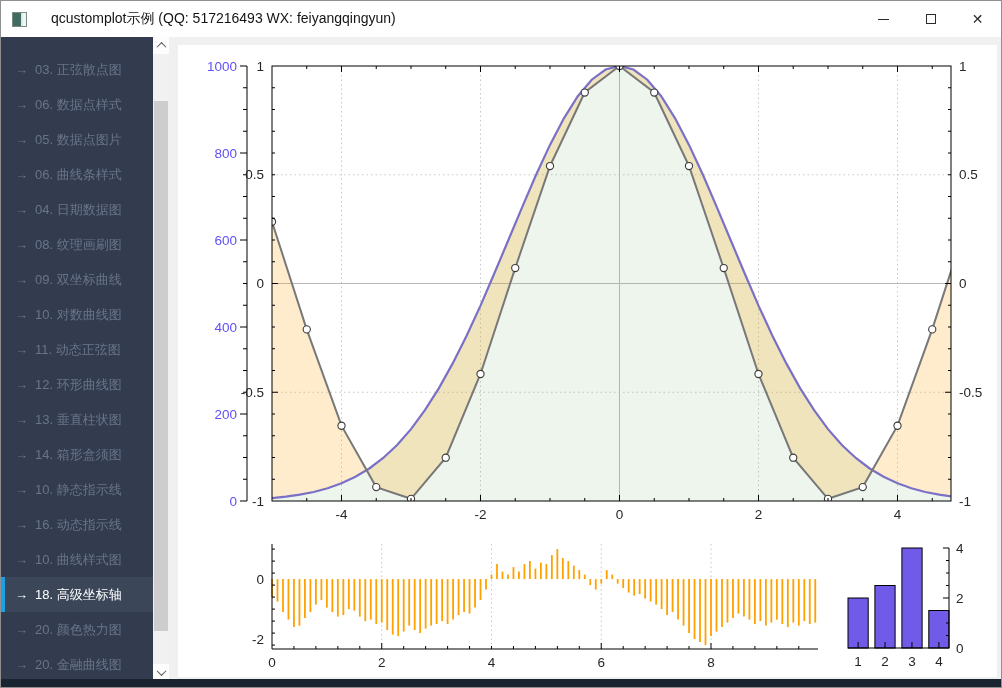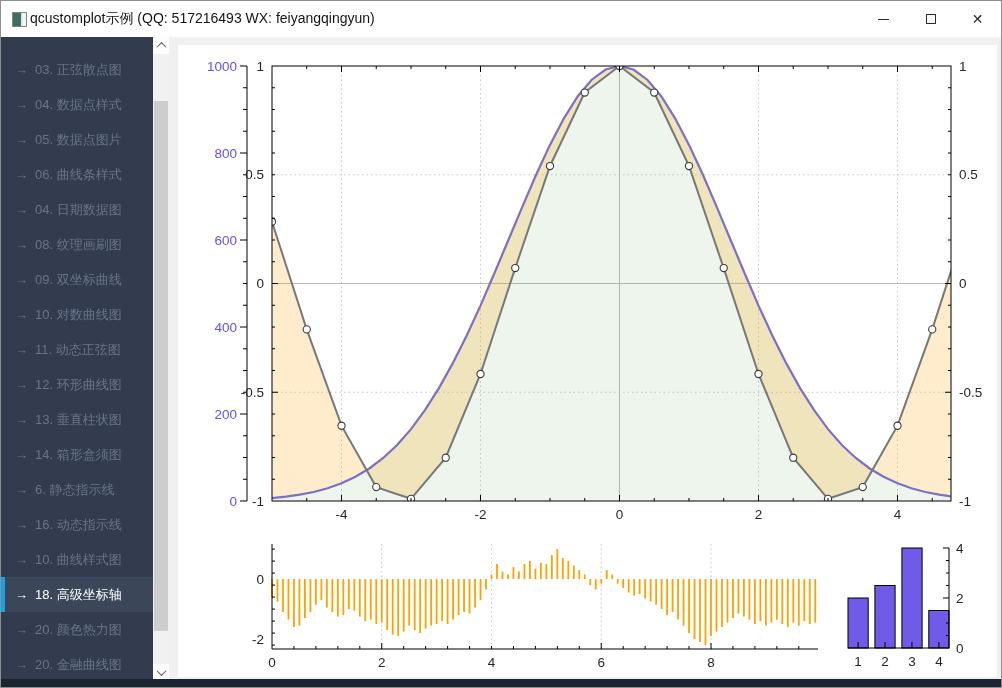--- a/index.html
+++ b/index.html
@@ -1,21 +1,21 @@
 <!DOCTYPE html>
 <html><head>
 <meta charset="utf-8">
 <style>
   html,body{margin:0;padding:0;background:#d8d8d8;font-family:"Liberation Sans","DejaVu Sans",sans-serif;}
   .window{position:relative;width:1002px;height:688px;background:#fff;border:1px solid #8f8f8f;box-sizing:border-box;overflow:hidden;}
   
   .titlebar{position:absolute;left:0;top:0;width:100%;height:36px;background:#ffffff;display:flex;align-items:center;}
   .app-icon{width:15px;height:15px;margin-left:11px;border:1px solid #7a8a85;box-sizing:border-box;
             background:linear-gradient(to right,#3f6b62 0 58%,#dfe9e6 58% 78%,#f2f5f4 78% 100%);}
-  .title-text{margin-left:3px;font-size:14px;color:#141414;white-space:nowrap;}
+  .title-text{margin-left:24px;font-size:14px;color:#141414;white-space:nowrap;}
   .win-controls{position:absolute;right:0;top:0;height:36px;display:flex;}
   .win-btn{width:47px;height:36px;display:flex;align-items:center;justify-content:center;cursor:default;}
   .glyph-min{width:11px;height:1px;background:#2b2b2b;}
   .glyph-max{width:10px;height:10px;border:1px solid #2b2b2b;box-sizing:border-box;}
   .glyph-close{font-size:14px;color:#2b2b2b;line-height:1;}
   
   .body{position:absolute;left:0;top:36px;width:1002px;height:644px;}
   .sidebar{position:absolute;left:0;top:0;width:152px;height:644px;background:#323C4E;padding-top:15px;box-sizing:border-box;overflow:hidden;}
   .side-item{height:35px;display:flex;align-items:center;border-left:4px solid transparent;padding-left:10px;
              color:#68748A;font-size:13px;white-space:nowrap;cursor:default;}
@@ -59,21 +59,21 @@
   </div>
 
   <div class="body">
     <nav class="sidebar" id="sidebar">
         <div class="side-item">
           <span class="arrow">→</span>
           <span>03. 正弦散点图</span>
         </div>
         <div class="side-item">
           <span class="arrow">→</span>
-          <span>04. 数据点样式</span>
+          <span>06. 数据点样式</span>
         </div>
         <div class="side-item">
           <span class="arrow">→</span>
           <span>05. 数据点图片</span>
         </div>
         <div class="side-item">
           <span class="arrow">→</span>
           <span>06. 曲线条样式</span>
         </div>
         <div class="side-item">
@@ -103,21 +103,21 @@
         <div class="side-item">
           <span class="arrow">→</span>
           <span>13. 垂直柱状图</span>
         </div>
         <div class="side-item">
           <span class="arrow">→</span>
           <span>14. 箱形盒须图</span>
         </div>
         <div class="side-item">
           <span class="arrow">→</span>
-          <span>6. 静态指示线</span>
+          <span>10. 静态指示线</span>
         </div>
         <div class="side-item">
           <span class="arrow">→</span>
           <span>16. 动态指示线</span>
         </div>
         <div class="side-item">
           <span class="arrow">→</span>
           <span>10. 曲线样式图</span>
         </div>
         <div class="side-item selected">

